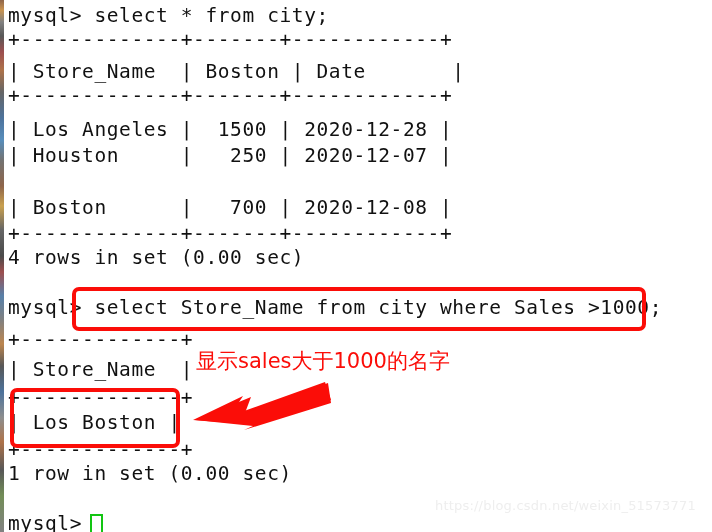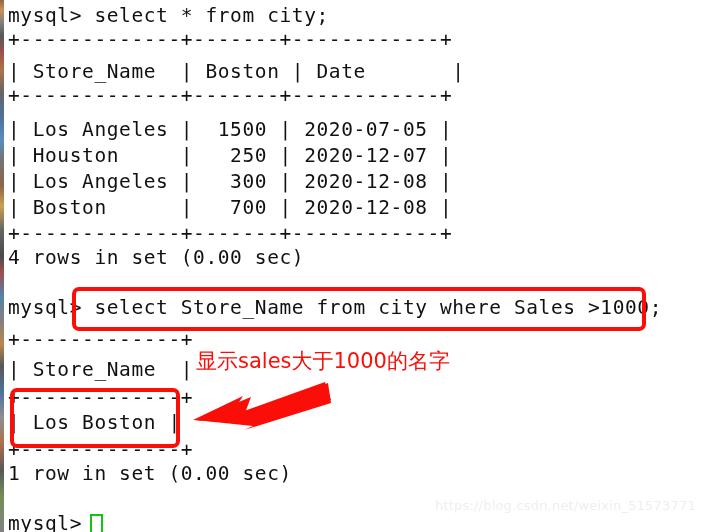--- a/index.html
+++ b/index.html
@@ -103,23 +103,22 @@
 </head>
 <body>
 
 <div id="edge-strip"></div>
 
 <div id="terminal">
   <div class="line" style="top:6px">mysql&gt; select * from city;</div>
   <div class="line" style="top:30px">+-------------+-------+------------+</div>
   <div class="line" style="top:62px">| Store_Name  | Boston | Date       |</div>
   <div class="line" style="top:86px">+-------------+-------+------------+</div>
-  <div class="line" style="top:120px">| Los Angeles |  1500 | 2020-07-05 |</div>
+  <div class="line" style="top:120px">| Los Angeles |  1500 | 2020-12-28 |</div>
   <div class="line" style="top:146px">| Houston     |   250 | 2020-12-07 |</div>
-  <div class="line" style="top:172px">| Los Angeles |   300 | 2020-12-08 |</div>
   <div class="line" style="top:198px">| Boston      |   700 | 2020-12-08 |</div>
   <div class="line" style="top:224px">+-------------+-------+------------+</div>
   <div class="line" style="top:248px">4 rows in set (0.00 sec)</div>
   <div class="line" style="top:298px">mysql&gt; select Store_Name from city where Sales &gt;1000;</div>
   <div class="line" style="top:330px">+-------------+</div>
   <div class="line" style="top:360px">| Store_Name  |</div>
   <div class="line" style="top:388px">+-------------+</div>
   <div class="line" style="top:413px">| Los Boston |</div>
   <div class="line" style="top:440px">+-------------+</div>
   <div class="line" style="top:464px">1 row in set (0.00 sec)</div>

